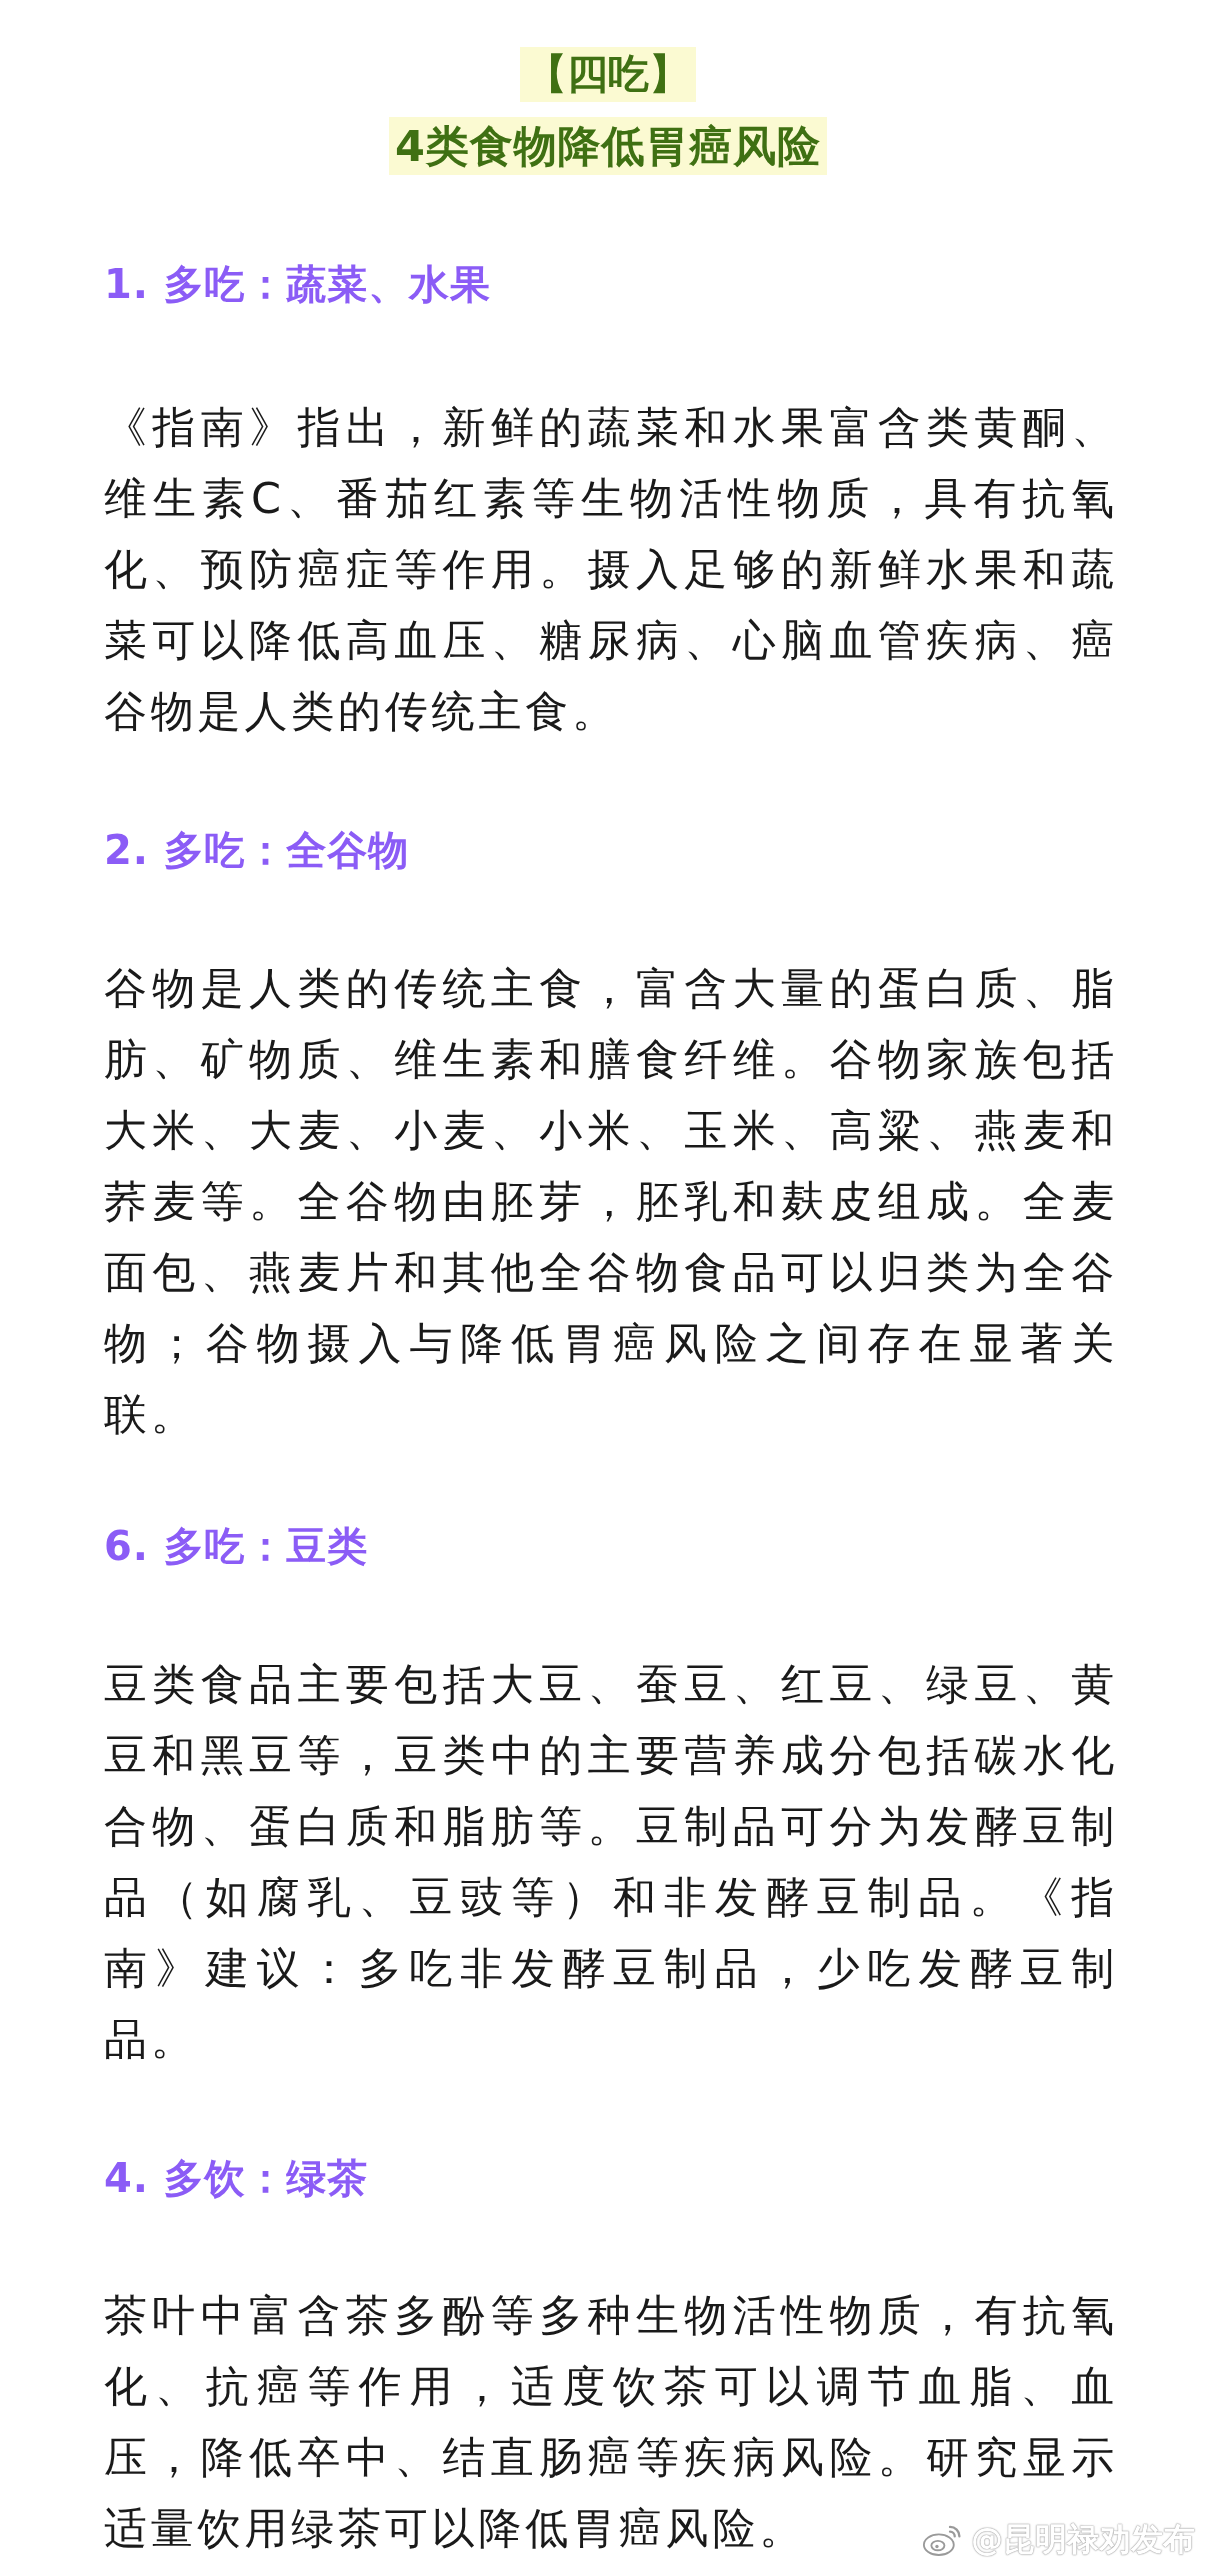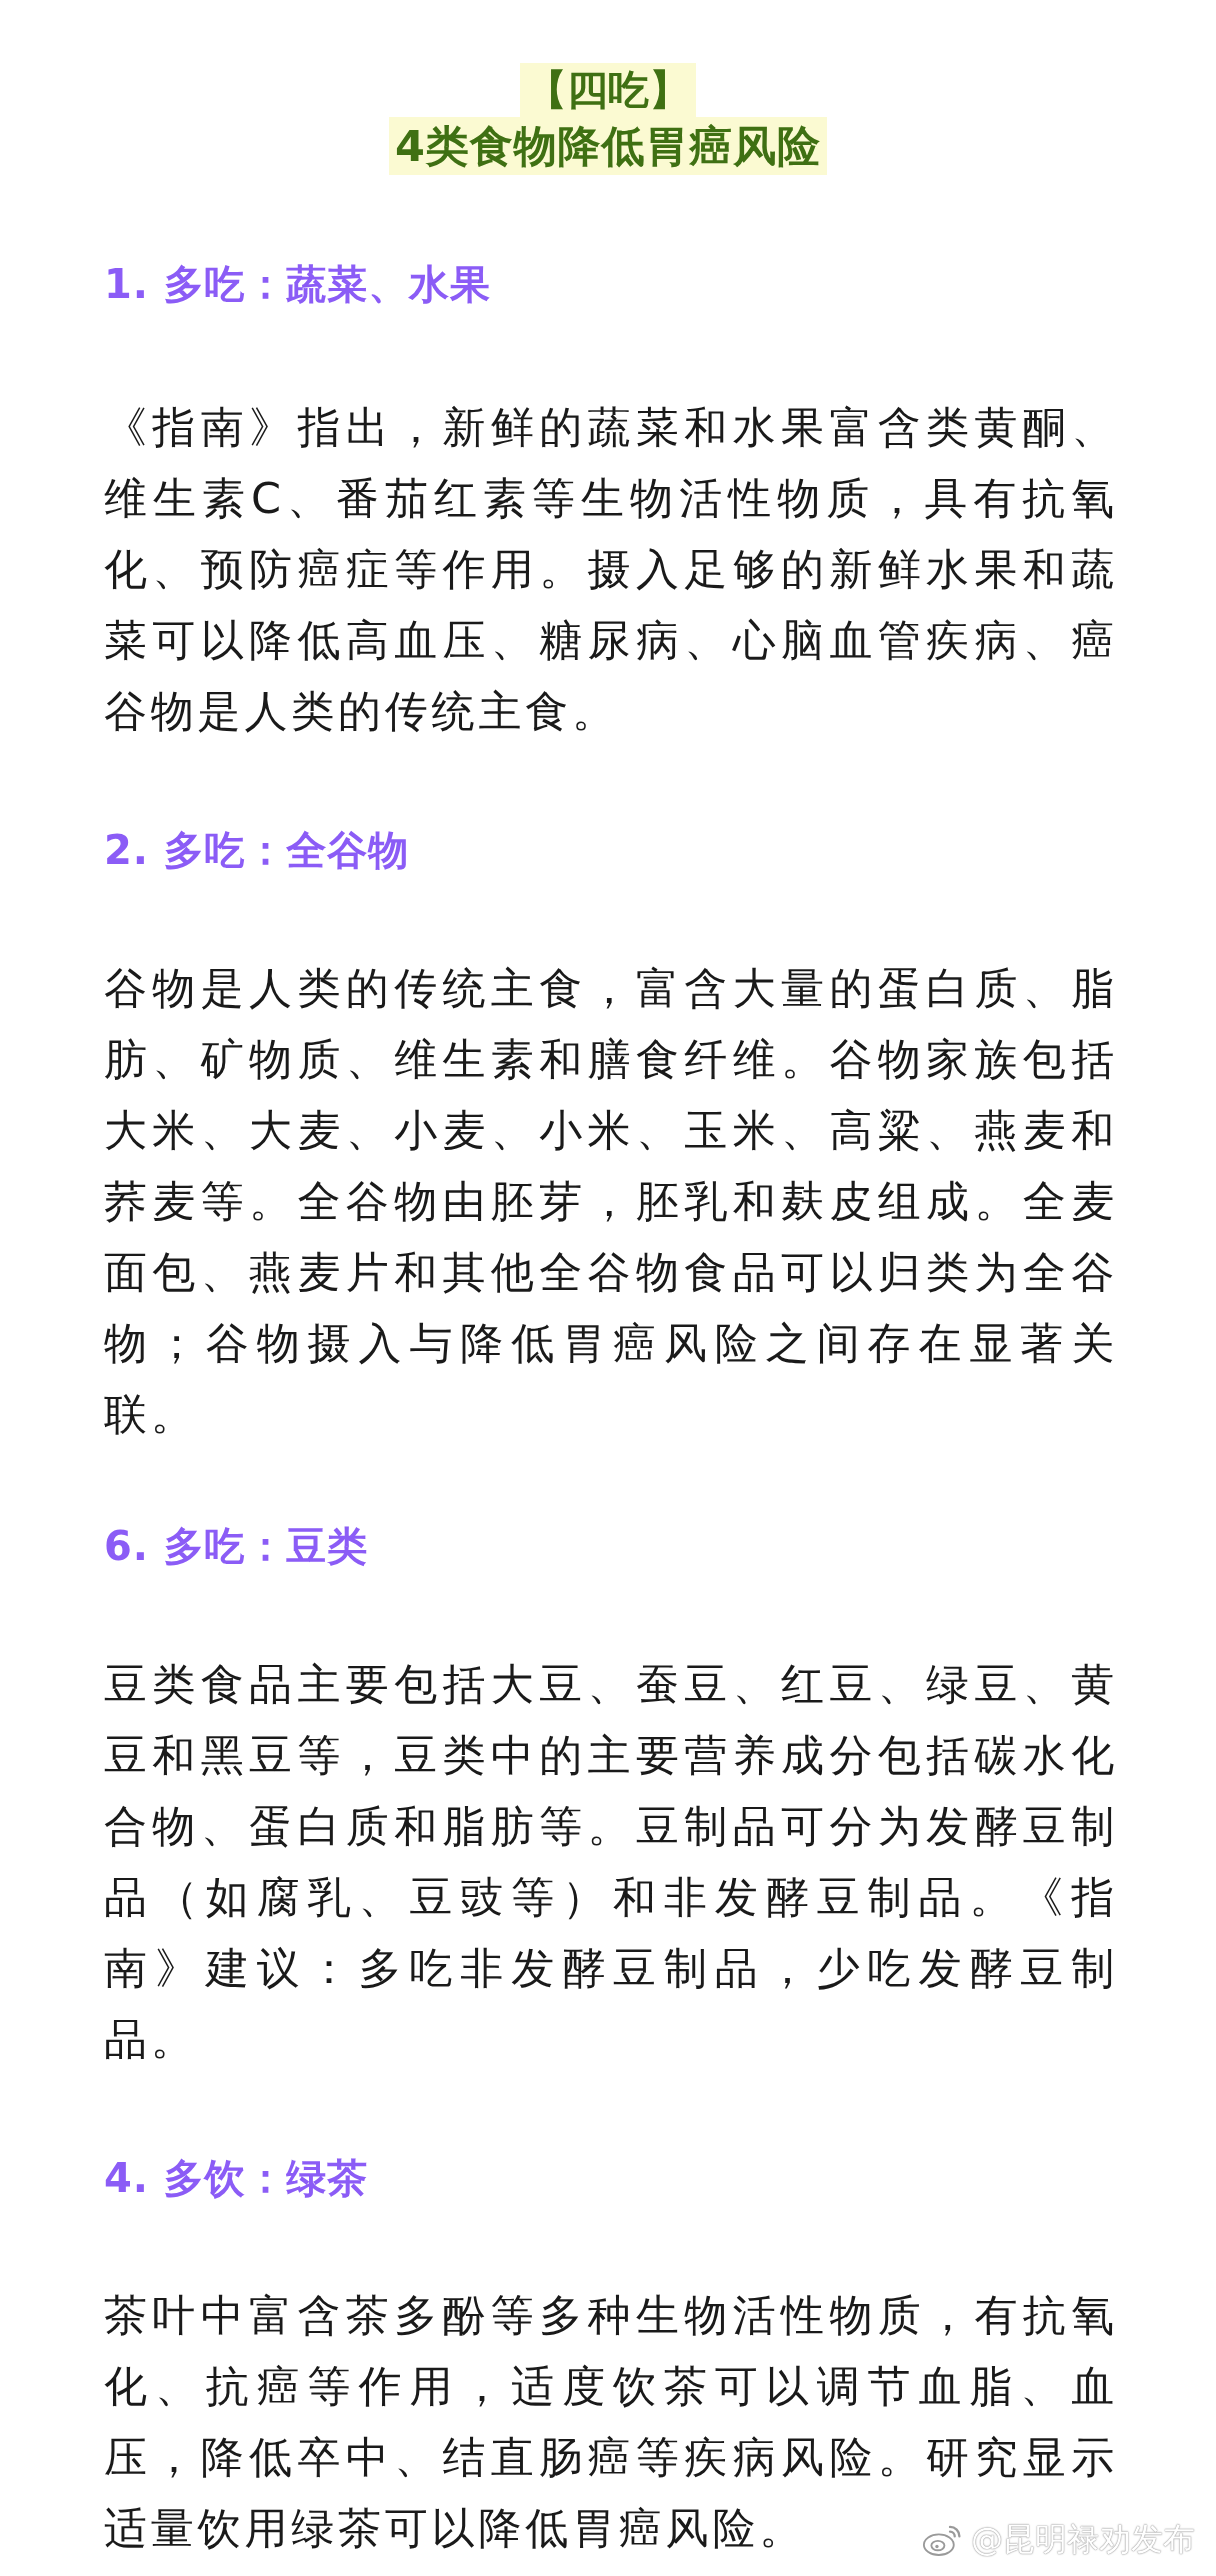--- a/index.html
+++ b/index.html
@@ -1,33 +1,33 @@
 <!DOCTYPE html>
 <html style="font-size:15px"><head>
 <meta charset="utf-8">
 <style>
   html, body { margin: 0; padding: 0; background: #ffffff; }
   body { width: 1216px; height: 2576px; position: relative; overflow: hidden;
          font-family: "DejaVu Sans", "Liberation Sans", sans-serif; }
   .title-wrap { position: absolute; left: 0; width: 1216px; text-align: center; }
   .title-hl { display: inline-block; background: #FBFAD2; color: #3F7013;
               font-weight: bold; padding: 0 5.7px; }
-  .t1 { top: 47px; margin-top: 16px; }
+  .t1 { top: 47px; }
   .t1 .title-hl { font-size: 41px; line-height: 55px; height: 55px; }
   .t2 { top: 117px; }
   .t2 .title-hl { font-size: 43px; line-height: 58px; height: 58px; letter-spacing: 0.9px; }
   .heading { position: absolute; left: 104px; color: #8b5cf6; font-weight: bold;
              font-size: 40px; line-height: 53px; white-space: nowrap; letter-spacing: 0.9px; }
   .body-block { position: absolute; left: 104px; width: 1014px; color: #1a1a1a; }
   .line { font-size: 43px; line-height: 71px; height: 71px; white-space: nowrap;
           letter-spacing: 3.8px; text-align: justify; text-align-last: justify; display: block; }
   .line.last { text-align: left; text-align-last: left; }
   .watermark { position: absolute; right: 21px; top: 2519px; display: flex; align-items: center;
                color: #ffffff; font-size: 32px; line-height: 41px;
-               text-shadow: 0 0 1.9px #9a9a9a, 0 0 0.9px #7a7a7a; white-space: nowrap; }
+               text-shadow: 0 0 1.9px #9a9a9a, 0 0 0.9px #7a7a7a; white-space: nowrap; font-weight: bold; }
   .weibo-icon { width: 43px; height: 38px; margin-right: 5.7px; }
 </style>
 </head>
 <body>
 
 <div class="title-wrap t1">
   <span class="title-hl">【四吃】</span>
 </div>
 <div class="title-wrap t2">
   <span class="title-hl">4类食物降低胃癌风险</span>

